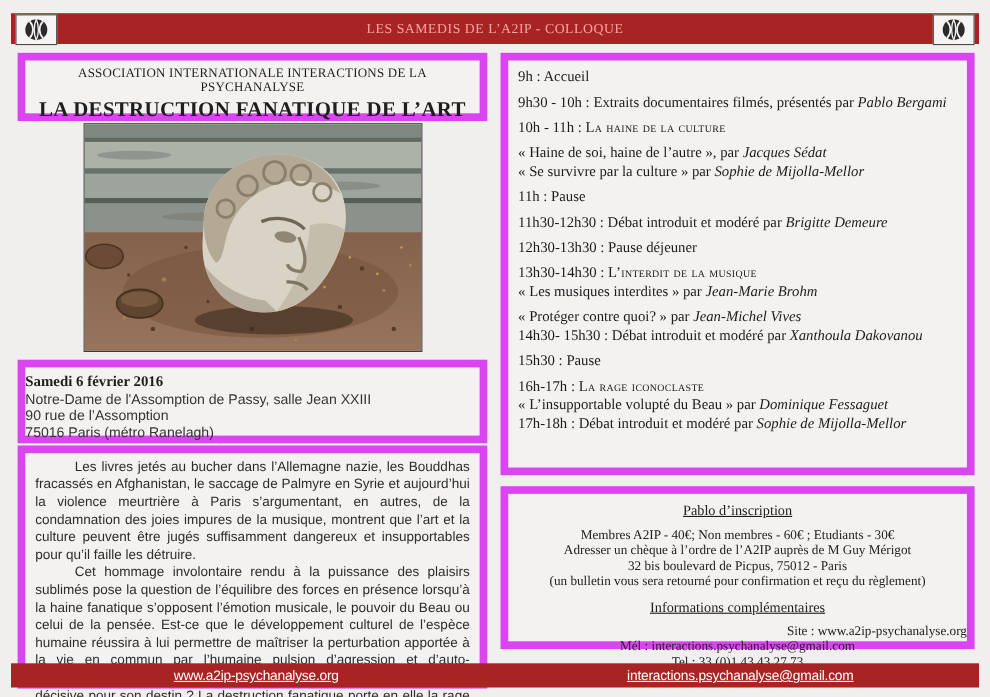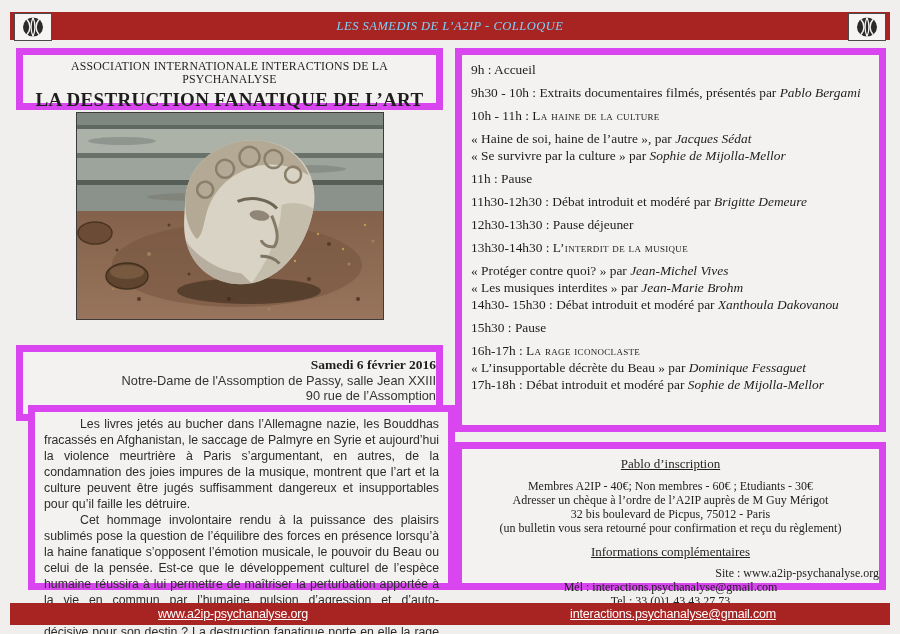--- a/index.html
+++ b/index.html
@@ -5,40 +5,40 @@
   html,body{margin:0;padding:0;}
   body{
     width:900px;height:634px;position:relative;
     background:#f1efee;
     font-family:"Liberation Serif", serif;
     color:#1e1e1e;
     overflow:hidden;
   }
   .redbar{position:absolute;background:#a82423;}
   #topbar{left:10px;top:12px;width:880px;height:28px;display:flex;align-items:center;justify-content:center;}
-  #topbar .banner-title{color:#7dd3fc;font-size:12.5px;letter-spacing:.5px;font-style:italic;}
+  #topbar .banner-title{color:#fca5a5;font-size:12.5px;letter-spacing:.5px;}
   .logobox{
     position:absolute;top:13px;width:38px;height:28px;background:#f7f5f4;
     border:1px solid #4a4a4a;display:flex;align-items:center;justify-content:center;box-sizing:border-box;
   }
   #logo-left{left:14px;}
   #logo-right{left:848px;}
   .box{
     position:absolute;border:7px solid #d946ef;background:#f4f2f1;box-sizing:border-box;
   }
   
   #assoc-box{left:16px;top:48px;width:427px;height:62px;text-align:center;}
   .assoc-line{font-size:11.8px;letter-spacing:.2px;line-height:1.12;margin:5px auto 0;max-width:392px;}
   .main-title{font-size:19px;font-weight:bold;letter-spacing:.3px;margin-top:3px;}
   #photo{left:76px;top:112px;width:306px;height:206px;border:1px solid #3c3c3c;box-sizing:content-box;position:absolute;}
   #photo svg{display:block;}
-  #event-box{left:16px;top:327px;width:427px;height:76px;text-align:right;margin-top:18px;}
+  #event-box{left:16px;top:327px;width:427px;height:76px;text-align:left;}
   .event-date{font-weight:bold;font-size:13.5px;margin-top:6px;line-height:1.1;}
   .event-line{font-family:"Liberation Sans", sans-serif;font-size:12.8px;line-height:1.18;color:#333;}
-  #intro-box{left:28px;top:405px;width:427px;height:185px;}
+  #intro-box{left:16px;top:405px;width:427px;height:221px;}
   #intro-box p{
     font-family:"Liberation Sans", sans-serif;font-size:12.3px;line-height:1.3;
     text-align:justify;text-indent:36px;margin:0;padding:0 9px;color:#2c2c2c;
   }
   #intro-box p:first-child{margin-top:5px;}
   
   #program-box{left:455px;top:48px;width:431px;height:384px;}
   .prog{font-size:13.4px;line-height:16px;margin:0;padding:0 5px 0 9px;color:#1c1c1c;}
   .prog.first{margin-top:7px;}
   .prog.gap{margin-top:7px;}
@@ -183,26 +183,26 @@
 <div class="box" id="program-box">
   <p class="prog first"><span>9h : Accueil</span></p>
   <p class="prog gap"><span>9h30 - 10h : Extraits documentaires filmés, présentés par </span><i>Pablo Bergami</i></p>
   <p class="prog gap"><span>10h - 11h : </span><span class="sc">La haine de la culture</span></p>
   <p class="prog gap"><span>« Haine de soi, haine de l’autre », par </span><i>Jacques Sédat</i></p>
   <p class="prog tight"><span>« Se survivre par la culture » par </span><i>Sophie de Mijolla-Mellor</i></p>
   <p class="prog gap"><span>11h : Pause</span></p>
   <p class="prog gap"><span>11h30-12h30 : Débat introduit et modéré par </span><i>Brigitte Demeure</i></p>
   <p class="prog gap"><span>12h30-13h30 : Pause déjeuner</span></p>
   <p class="prog gap"><span>13h30-14h30 : </span><span class="sc">L’interdit de la musique</span></p>
+  <p class="prog tight"><span>« Les musiques interdites » par </span><i>Jean-Marie Brohm</i></p>
   <p class="prog gap"><span>« Protéger contre quoi? » par </span><i>Jean-Michel Vives</i></p>
-  <p class="prog tight"><span>« Les musiques interdites » par </span><i>Jean-Marie Brohm</i></p>
   <p class="prog tight"><span>14h30- 15h30 : Débat introduit et modéré par </span><i>Xanthoula Dakovanou</i></p>
   <p class="prog gap"><span>15h30 : Pause</span></p>
   <p class="prog gap"><span>16h-17h : </span><span class="sc">La rage iconoclaste</span></p>
-  <p class="prog tight"><span>« L’insupportable décrète du Beau » par </span><i>Dominique Fessaguet</i></p>
+  <p class="prog tight"><span>« L’insupportable volupté du Beau » par </span><i>Dominique Fessaguet</i></p>
   <p class="prog tight"><span>17h-18h : Débat introduit et modéré par </span><i>Sophie de Mijolla-Mellor</i></p>
 </div>
 
 <div class="box" id="reg-box">
   <div class="reg-heading">Pablo d’inscription</div>
   <div class="reg-line lead">Membres A2IP - 40€;  Non membres - 60€ ; Etudiants - 30€</div>
   <div class="reg-line">Adresser un chèque à l’ordre de l’A2IP auprès de M Guy Mérigot</div>
   <div class="reg-line">32 bis boulevard de Picpus, 75012 - Paris</div>
   <div class="reg-line">(un bulletin vous sera retourné pour confirmation et reçu du règlement)</div>
   <div class="info-heading">Informations complémentaires</div>

